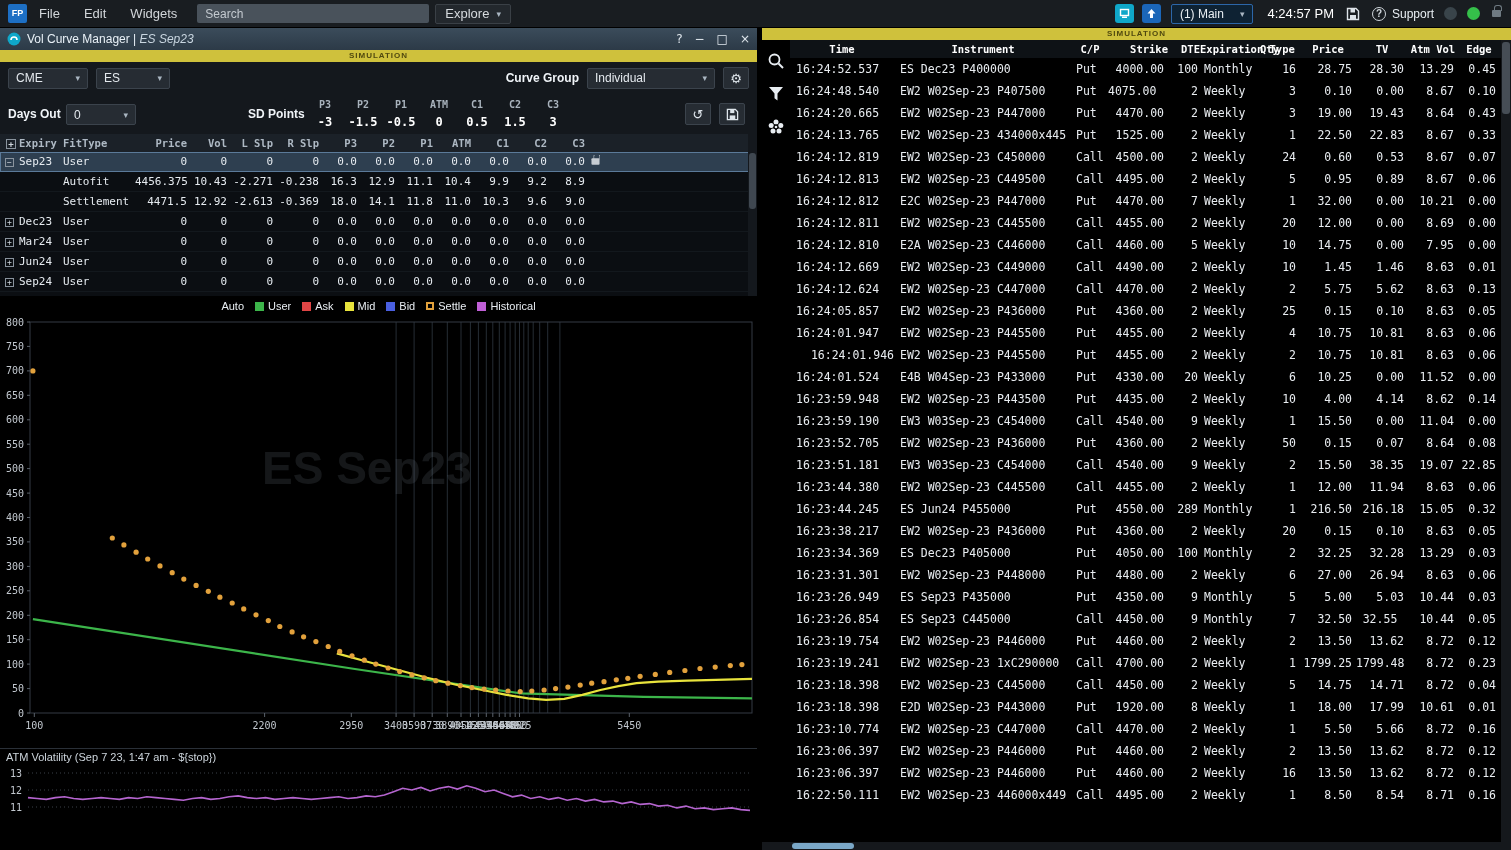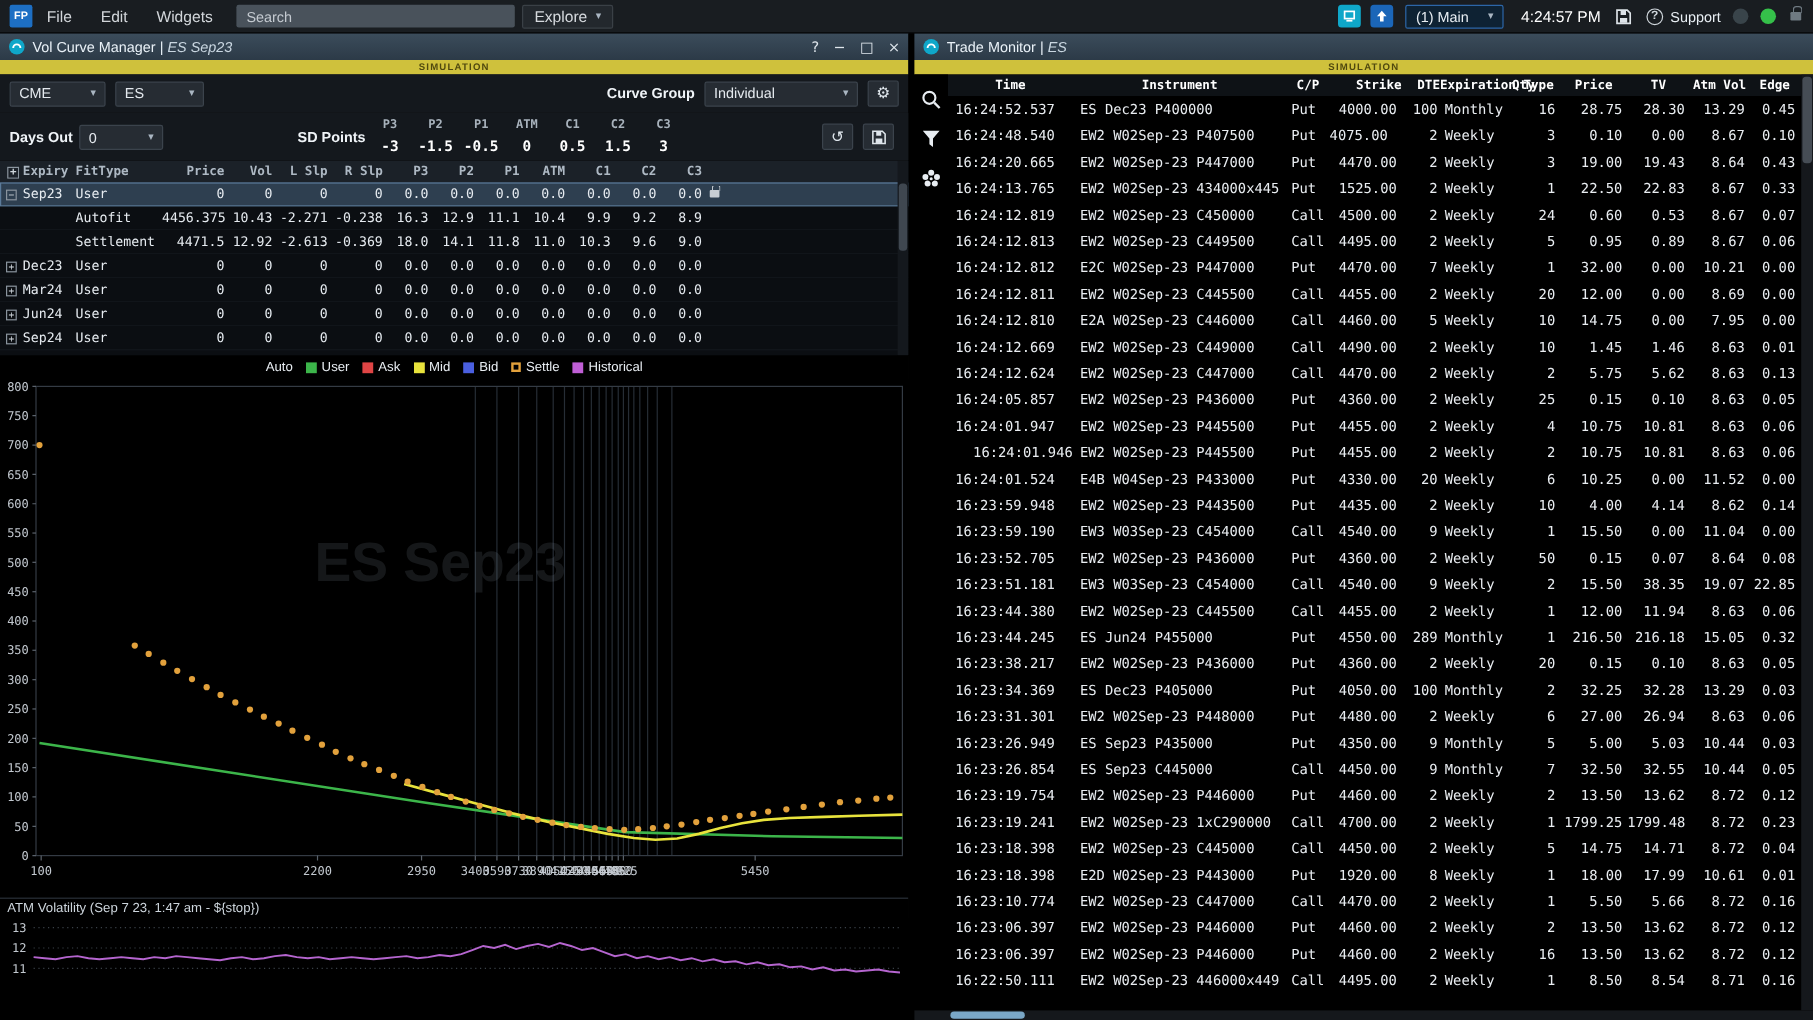--- a/index.html
+++ b/index.html
@@ -550,27 +550,20 @@
             <text x="22" y="45.5" text-anchor="end" font-size="10" fill="#c2c8cf" font-family="DejaVu Sans Mono,monospace">11</text>
             <polyline points="28.0,32.6 37.1,33.5 46.3,34.4 55.4,32.6 64.6,31.8 73.7,33.5 82.8,34.4 92.0,33.5 101.1,32.6 110.3,33.5 119.4,34.4 128.5,32.6 137.7,33.5 146.8,31.8 155.9,32.6 165.1,33.5 174.2,34.4 183.4,35.2 192.5,33.5 201.6,32.6 210.8,34.4 219.9,33.5 229.1,31.8 238.2,30.9 247.3,32.6 256.5,33.5 265.6,32.6 274.8,34.4 283.9,33.5 293.0,32.6 302.2,33.5 311.3,34.4 320.5,33.5 329.6,32.6 338.7,31.8 347.9,33.5 357.0,32.6 366.2,30.9 375.3,31.8 384.4,30.1 393.6,26.7 402.7,23.3 411.8,25.0 421.0,22.4 430.1,25.9 439.3,23.3 448.4,21.6 457.5,24.1 466.7,20.8 475.8,23.3 485.0,26.7 494.1,25.0 503.2,28.4 512.4,31.8 521.5,30.1 530.7,33.5 539.8,31.8 548.9,34.4 558.1,32.6 567.2,35.2 576.4,33.5 585.5,36.1 594.6,34.4 603.8,36.9 612.9,36.1 622.1,38.6 631.2,36.9 640.3,39.4 649.5,38.6 658.6,41.1 667.7,40.3 676.9,42.9 686.0,41.1 695.2,43.7 704.3,42.9 713.4,44.6 722.6,43.7 731.7,42.9 740.9,44.6 750.0,45.4" fill="none" stroke="#b565cf" stroke-width="1.6"></polyline>
           </svg>
         </div>
     </div>
   </div>
 
   <div class="splitter"></div>
 
   <div class="right-panel">
-    <div class="titlebar">
-      <svg class="sicon" style="width:14px;height:14px" viewBox="0 0 14 14">
-          <circle cx="7" cy="7" r="6.5" fill="#0fa7c9"></circle>
-          <path d="M4 8 a3 3 0 0 1 6 0" stroke="#fff" stroke-width="1.6" fill="none"></path>
-        </svg>
-      <span class="t-title"><span>Trade Monitor</span> <span>|</span> <span class="t-em">ES</span></span>
-    </div>
     <div class="sim">SIMULATION</div>
     <div class="tm-body">
       <div class="tm-side">
         <svg class="sicon" viewBox="0 0 18 18">
             <circle cx="7.5" cy="7.5" r="5" fill="none" stroke="#e8edf2" stroke-width="1.8"></circle>
             <line x1="11.5" y1="11.5" x2="16" y2="16" stroke="#e8edf2" stroke-width="2"></line>
           </svg>
         <svg class="sicon" viewBox="0 0 18 18">
             <path d="M2 2 h14 l-5.5 6.5 v7 l-3 -2.2 v-4.8 z" fill="#e8edf2"></path>
           </svg>
@@ -928,21 +921,21 @@
             </div>
             <div class="trow">
               <span class="tc" style="width:104px;text-align:left;padding-left:6px">16:23:26.854</span>
               <span class="tc" style="width:178px;text-align:left;padding-left:6px">ES Sep23 C445000</span>
               <span class="tc" style="width:36px;text-align:left;padding-left:4px">Call</span>
               <span class="tc" style="width:60px;text-align:right;padding-right:4px">4450.00</span>
               <span class="tc" style="width:32px;text-align:right;padding-right:2px">9</span>
               <span class="tc" style="width:60px;text-align:left;padding-left:4px">Monthly</span>
               <span class="tc" style="width:40px;text-align:right;padding-right:4px">7</span>
               <span class="tc" style="width:56px;text-align:right;padding-right:4px">32.50</span>
-              <span class="tc" style="width:52px;text-align:right;padding-right:4px">32.55</span>
+              <span class="tc" style="width:52px;text-align:center;padding-right:4px">32.55</span>
               <span class="tc" style="width:50px;text-align:right;padding-right:4px">10.44</span>
               <span class="tc" style="width:42px;text-align:right;padding-right:4px">0.05</span>
             </div>
             <div class="trow">
               <span class="tc" style="width:104px;text-align:left;padding-left:6px">16:23:19.754</span>
               <span class="tc" style="width:178px;text-align:left;padding-left:6px">EW2 W02Sep-23 P446000</span>
               <span class="tc" style="width:36px;text-align:left;padding-left:4px">Put</span>
               <span class="tc" style="width:60px;text-align:right;padding-right:4px">4460.00</span>
               <span class="tc" style="width:32px;text-align:right;padding-right:2px">2</span>
               <span class="tc" style="width:60px;text-align:left;padding-left:4px">Weekly</span>

